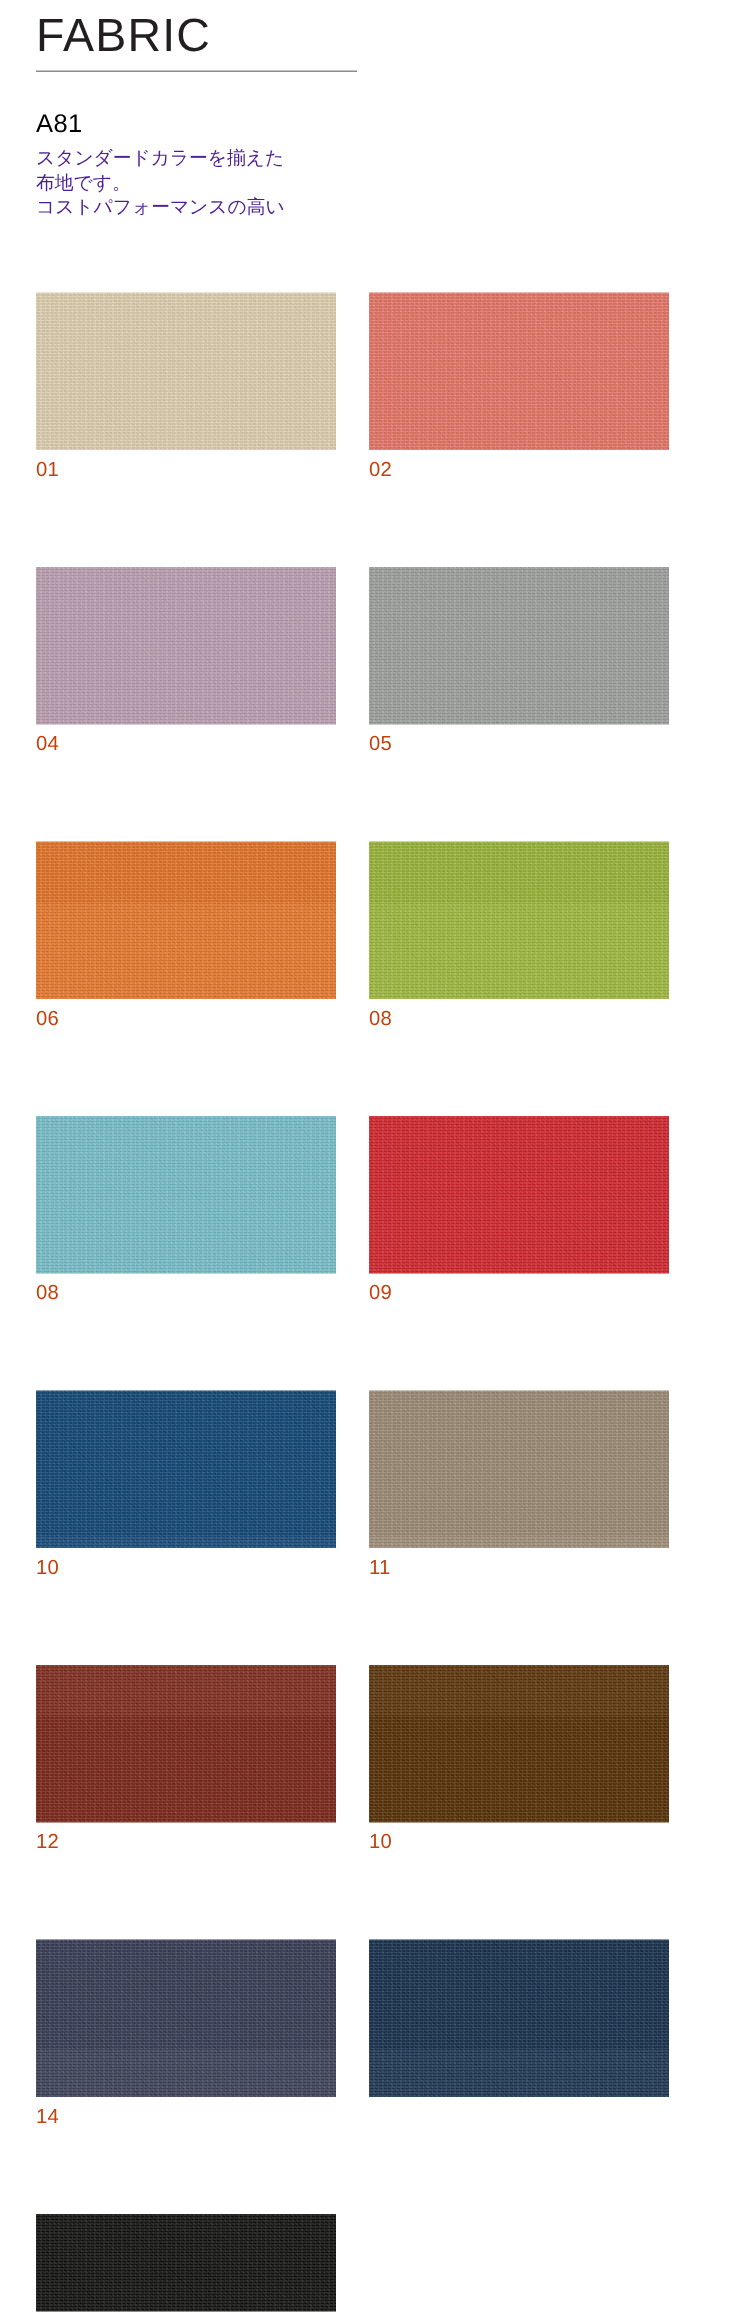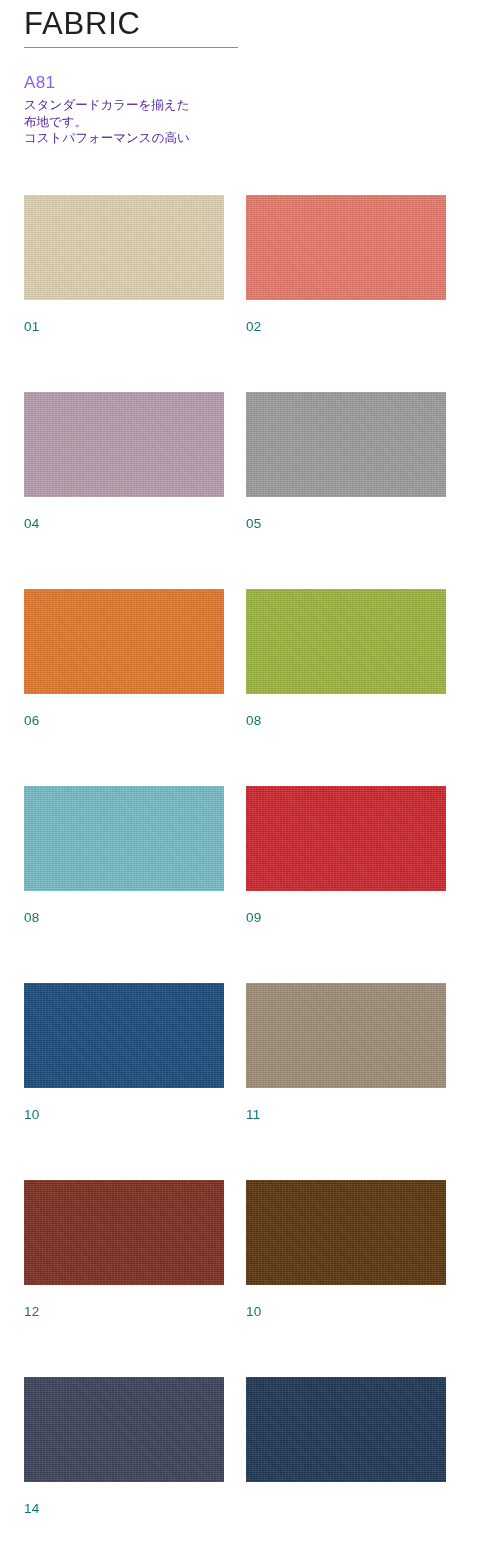--- a/index.html
+++ b/index.html
@@ -51,21 +51,21 @@
     position: absolute;
     left: 24px;
     top: 72px;
     width: 230px;
   }
   .series-code {
     font-size: 17px;
     font-weight: 400;
     line-height: 22px;
     margin: 0 0 3px 0;
-    color: #8b5cf6;
+    color: #000000;
     letter-spacing: 0.3px;
   }
   .series-desc {
     font-size: 12.5px;
     line-height: 16.5px;
     margin: 0;
     color: #4c1d95;
   }
   .series-desc .dline { display: block; white-space: nowrap; }
 
@@ -121,24 +121,24 @@
         45deg,
         rgba(255,255,255,0.035) 0px,
         rgba(255,255,255,0.035) 1px,
         rgba(0,0,0,0.02) 1px,
         rgba(0,0,0,0.02) 2px
       );
     pointer-events: none;
   }
   .swatch-label {
     display: block;
-    margin-top: 18px;
+    margin-top: 4px;
     font-size: 13.5px;
     line-height: 17px;
-    color: #0f766e;
+    color: #c2410c;
     letter-spacing: 0.2px;
   }
 </style>
 </head>
 <body>
 
 <div class="page">
 
   <div class="header">
     <h1 class="page-title">FABRIC</h1>

